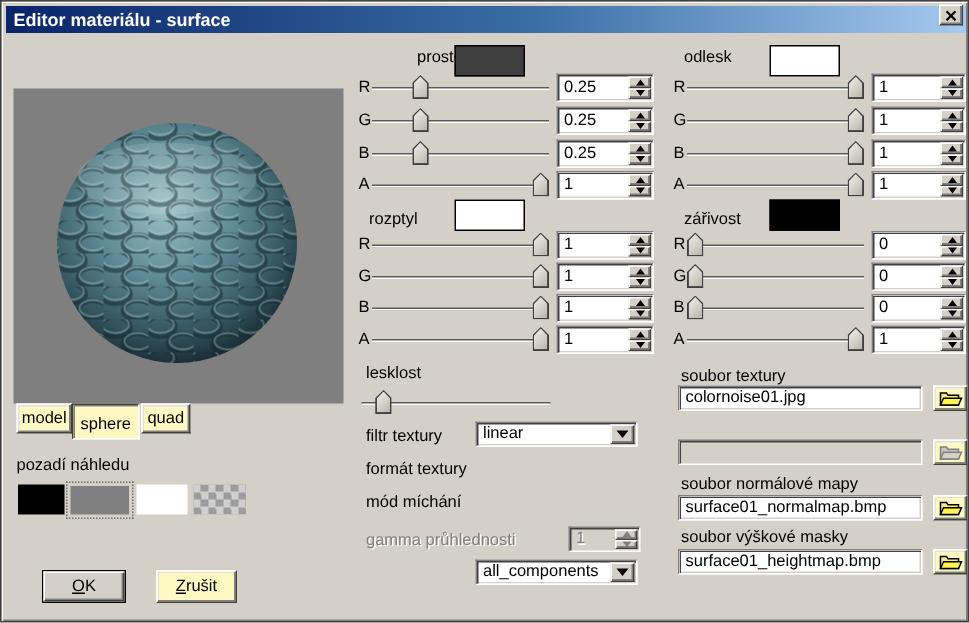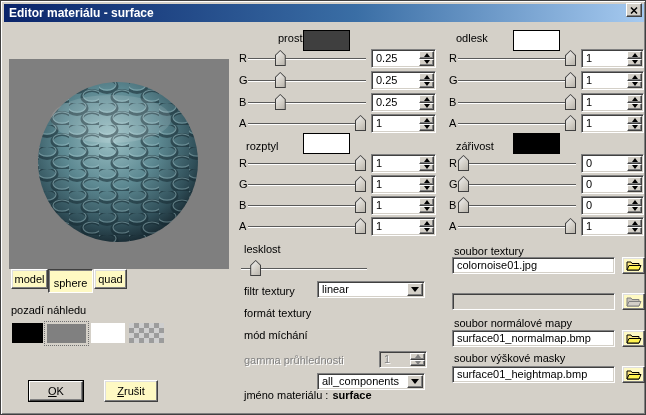--- a/index.html
+++ b/index.html
@@ -336,23 +336,20 @@
     <div class="spin disabled">
         <div class="spin-b">
           <i class="tri-u"></i>
         </div>
         <div class="spin-b">
           <i class="tri-d"></i>
         </div>
       </div>
   </div>
 
-  <div class="namerow">
-    <span>jméno materiálu :</span><b>surface</b>
-  </div>
 
   <span class="lbl" style="left:455px;top:31px;">odlesk</span>
   <div class="cswatch" style="left: 512px; top: 29px; background: rgb(255, 255, 255);"></div>
 
   <div class="srow r" style="top:48px;">
     <span class="ch">R</span>
     <div class="trk">
         <div class="trk-line"></div>
         <div class="thumb" style="left: calc(100% - 11px);"></div>
       </div>

